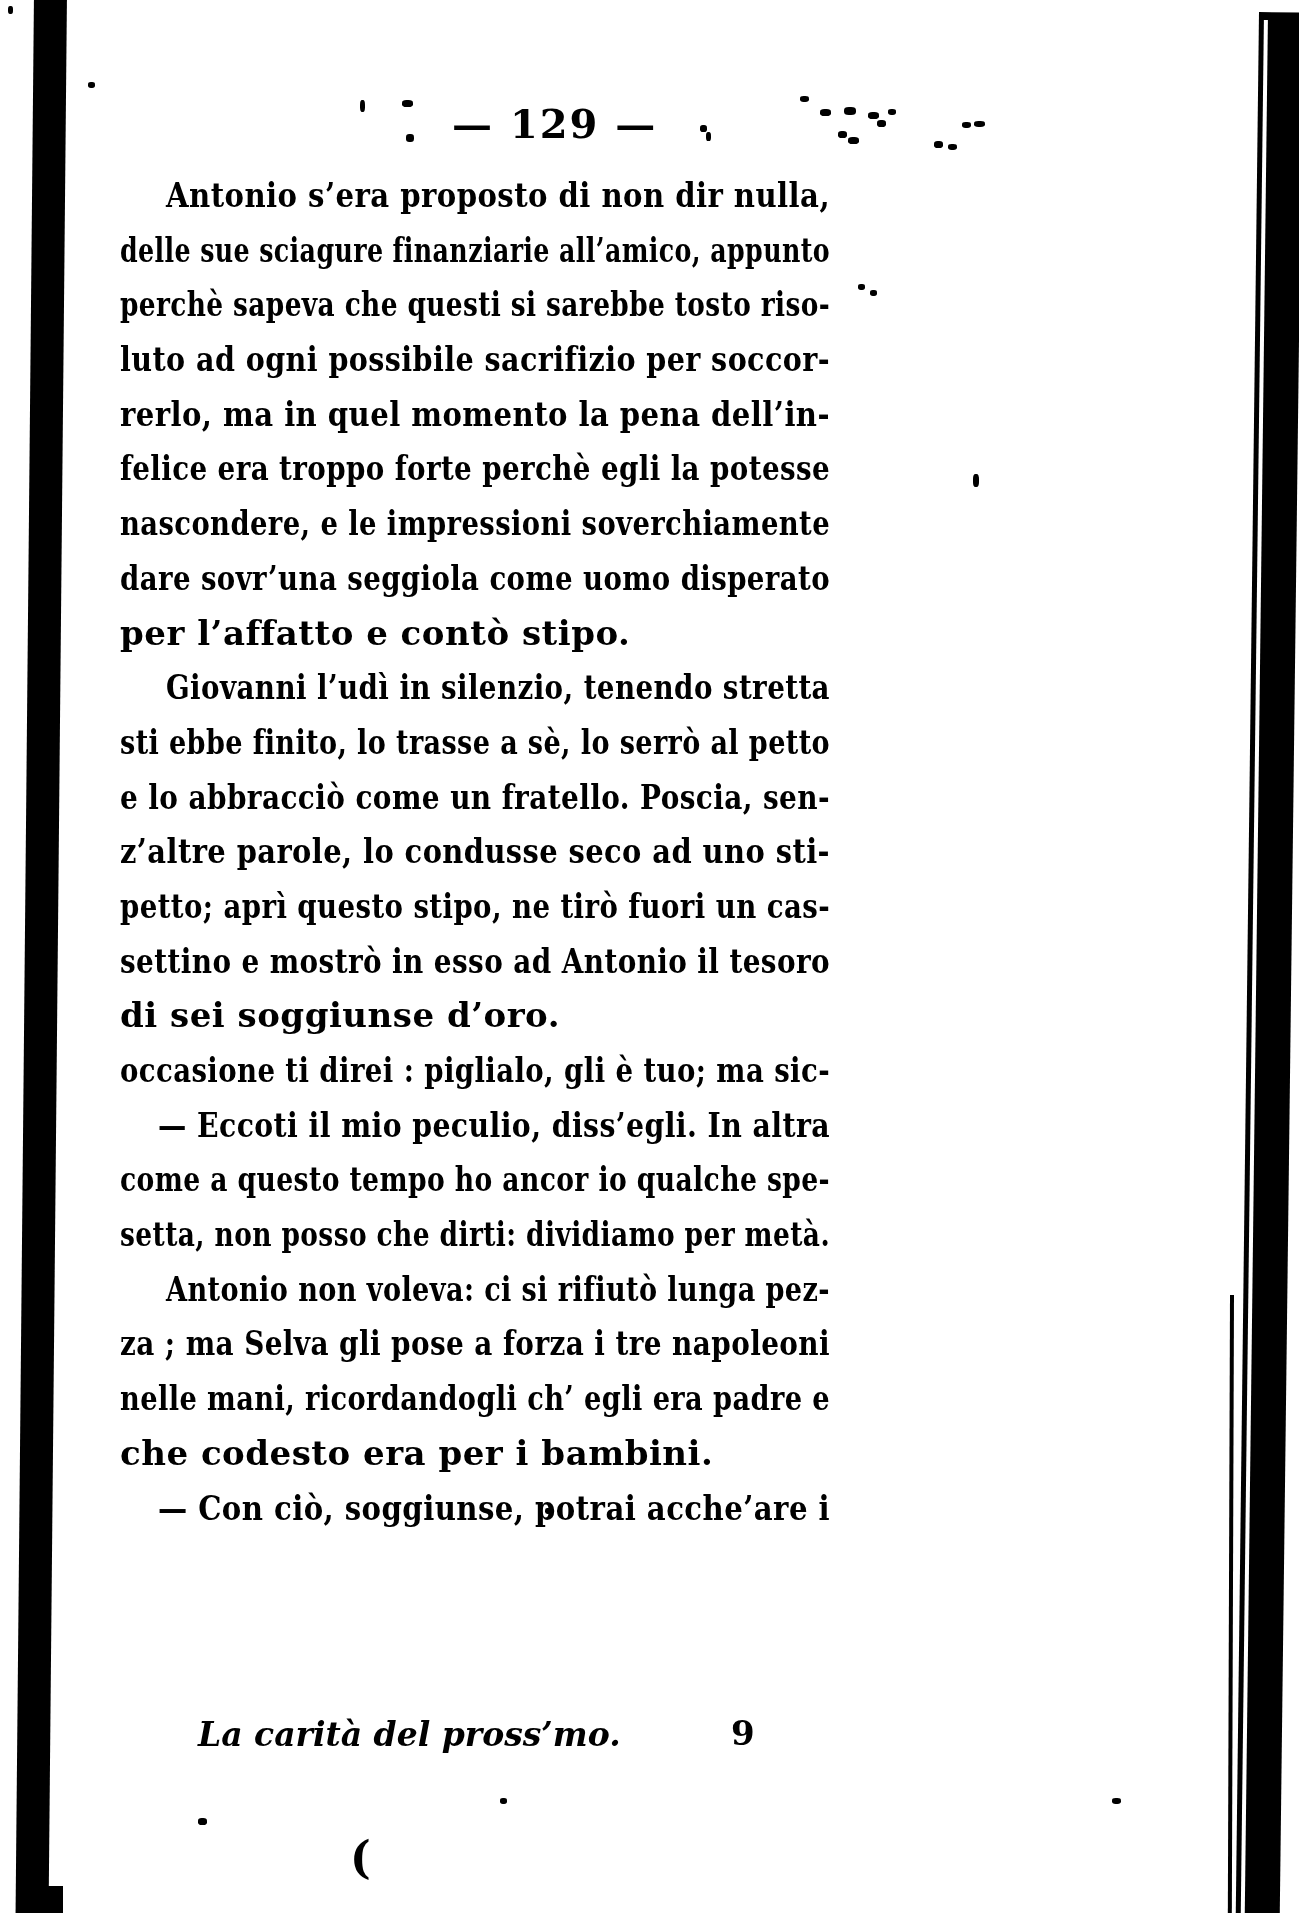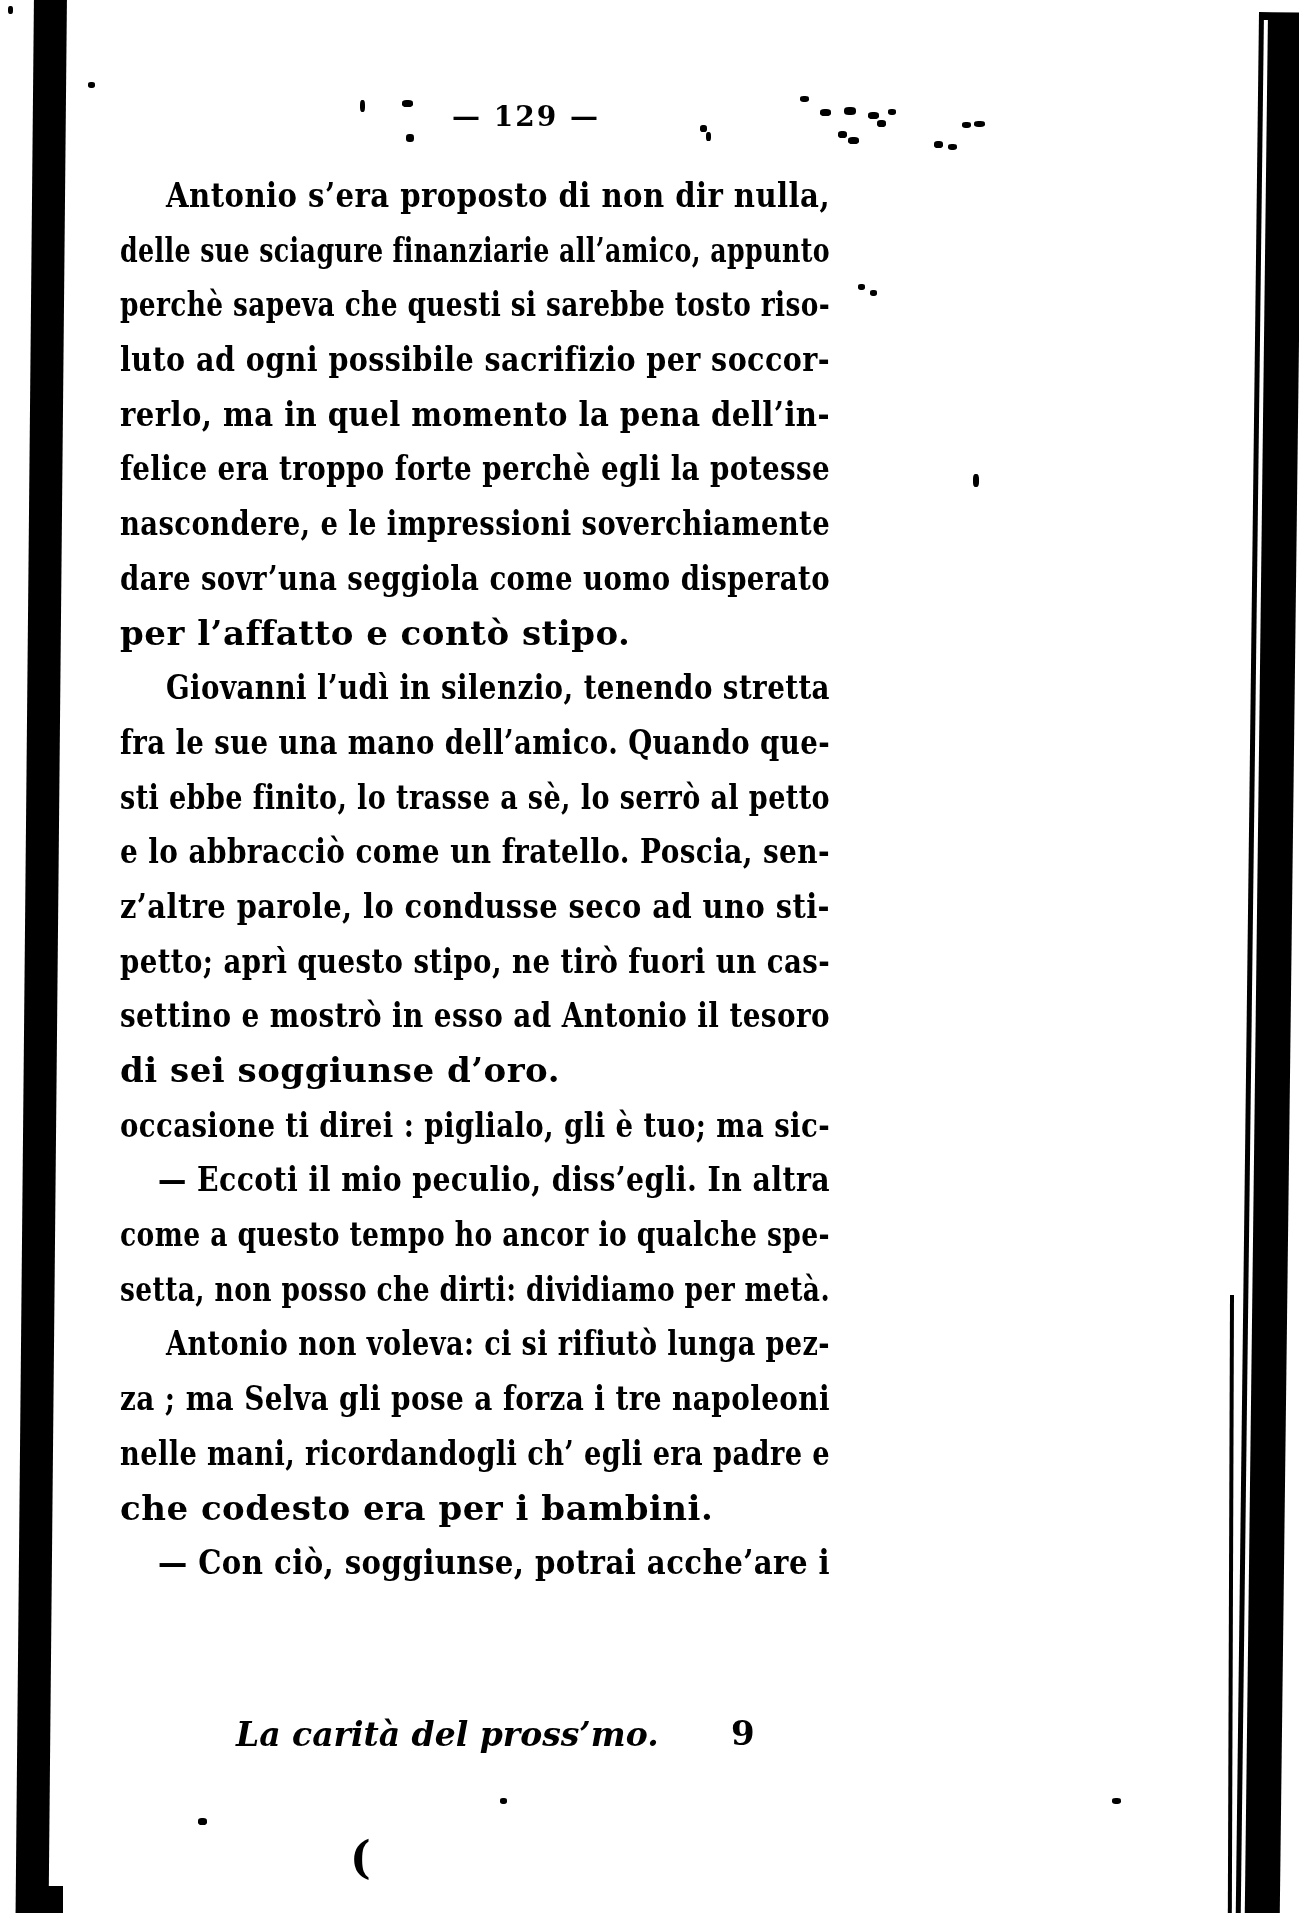--- a/index.html
+++ b/index.html
@@ -11,32 +11,32 @@
   
   .edge-left{position:absolute;left:34px;top:-8px;width:33px;height:1932px;background:#000;
     transform:rotate(0.55deg);transform-origin:top left;}
   .edge-left-foot{position:absolute;left:16px;top:1886px;width:47px;height:27px;background:#000;}
   .edge-right{position:absolute;left:1259px;top:12px;width:44px;height:1920px;background:#000;
     transform:rotate(0.70deg);transform-origin:top left;}
   .edge-right .white-line{position:absolute;left:5px;top:8px;width:4px;height:1905px;background:#fff;}
   .edge-right-line{position:absolute;left:1230px;top:1295px;width:4px;height:618px;background:#000;
     transform:rotate(0.2deg);transform-origin:top left;}
   
-  .pageno{position:absolute;left:452px;top:100px;font-size:28px;font-weight:bold;
+  .pageno{position:absolute;left:452px;top:100px;font-size:40px;font-weight:bold;
     white-space:nowrap;letter-spacing:2px;}
   
   .textblock{position:absolute;left:120px;top:168px;width:710px;}
   .line{height:54.7px;line-height:54.7px;font-size:34px;font-weight:bold;
     white-space:nowrap;letter-spacing:0.5px;}
   .line .lt{display:inline-block;transform-origin:left center;white-space:nowrap;}
   .line.ind{padding-left:46px;}
   .line.ind-d{padding-left:38px;}
   
   .footer-title{position:absolute;left:198px;top:1712px;font-size:33px;line-height:46px;
-    font-style:italic;font-weight:bold;white-space:nowrap;margin-left:38px;}
+    font-style:italic;font-weight:bold;white-space:nowrap;}
   .footer-sig{position:absolute;left:731px;top:1710px;font-size:34px;line-height:46px;font-weight:bold;}
   
   .stray-paren{position:absolute;left:350px;top:1832px;font-size:44px;font-weight:bold;}
   .speck{position:absolute;background:#000;border-radius:40%;}
 </style>
 </head>
 <body>
 
 <div class="edge-left"></div>
 <div class="edge-left-foot"></div>
@@ -51,21 +51,20 @@
   <div class="line ind j"><span class="lt" style="transform: scaleX(0.857587);">Antonio s’era proposto di non dir nulla,</span></div>
   <div class="line j"><span class="lt" style="transform: scaleX(0.744357);">delle sue sciagure finanziarie all’amico, appunto</span></div>
   <div class="line j"><span class="lt" style="transform: scaleX(0.776248);">perchè sapeva che questi si sarebbe tosto riso-</span></div>
   <div class="line j"><span class="lt" style="transform: scaleX(0.840516);">luto ad ogni possibile sacrifizio per soccor-</span></div>
   <div class="line j"><span class="lt" style="transform: scaleX(0.856744);">rerlo, ma in quel momento la pena dell’in-</span></div>
   <div class="line j"><span class="lt" style="transform: scaleX(0.814965);">felice era troppo forte perchè egli la potesse</span></div>
   <div class="line j"><span class="lt" style="transform: scaleX(0.806188);">nascondere, e le impressioni soverchiamente</span></div>
   <div class="line j"><span class="lt" style="transform: scaleX(0.811385);">dare sovr’una seggiola come uomo disperato</span></div>
   <div class="line noj"><span class="lt">per l’affatto e contò stipo.</span></div>
   <div class="line ind j"><span class="lt" style="transform: scaleX(0.815709);">Giovanni l’udì in silenzio, tenendo stretta</span></div>
-  <div class="line j"><span class="lt" style="transform: scaleX(0.810285);">fra le sue una mano dell’amico. Quando que-</span></div>
   <div class="line j"><span class="lt" style="transform: scaleX(0.79556);">sti ebbe finito, lo trasse a sè, lo serrò al petto</span></div>
   <div class="line j"><span class="lt" style="transform: scaleX(0.821047);">e lo abbracciò come un fratello. Poscia, sen-</span></div>
   <div class="line j"><span class="lt" style="transform: scaleX(0.850268);">z’altre parole, lo condusse seco ad uno sti-</span></div>
   <div class="line j"><span class="lt" style="transform: scaleX(0.811965);">petto; aprì questo stipo, ne tirò fuori un cas-</span></div>
   <div class="line j"><span class="lt" style="transform: scaleX(0.819078);">settino e mostrò in esso ad Antonio il tesoro</span></div>
   <div class="line noj"><span class="lt">di sei soggiunse d’oro.</span></div>
   <div class="line j"><span class="lt" style="transform: scaleX(0.81043);">occasione ti direi : piglialo, gli è tuo; ma sic-</span></div>
   <div class="line ind-d j"><span class="lt" style="transform: scaleX(0.832553);">— Eccoti il mio peculio, diss’egli. In altra</span></div>
   <div class="line j"><span class="lt" style="transform: scaleX(0.782531);">come a questo tempo ho ancor io qualche spe-</span></div>
   <div class="line noj"><span class="lt" style="transform: scaleX(0.778509);">setta, non posso che dirti: dividiamo per metà.</span></div>

